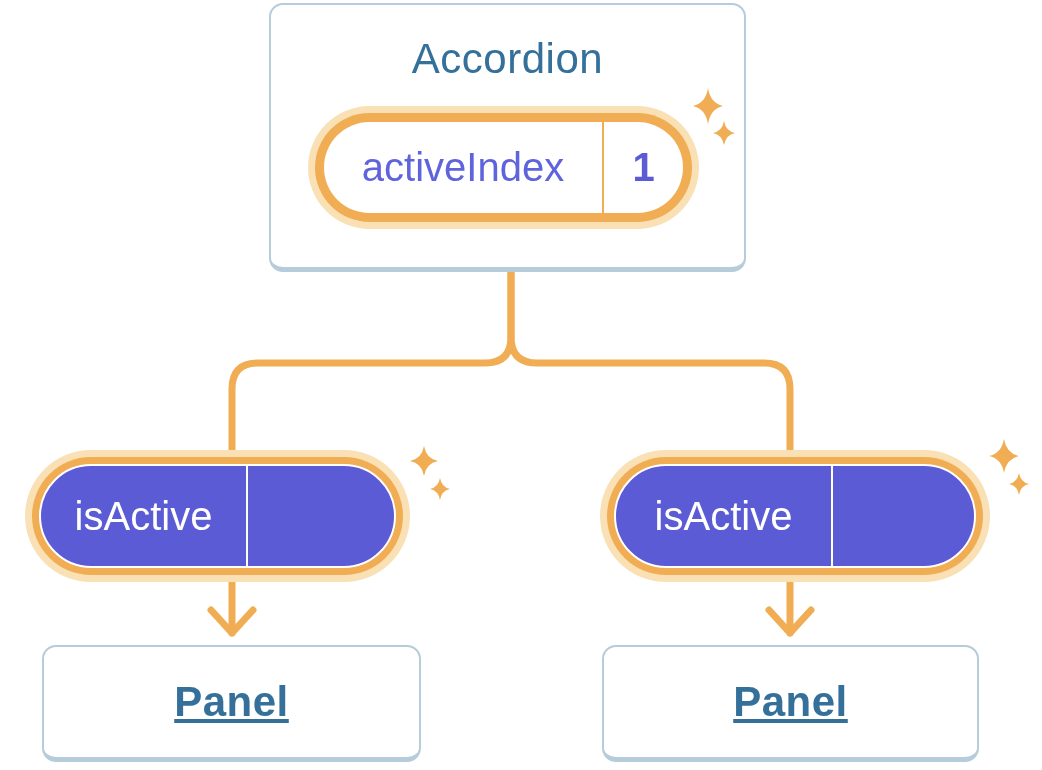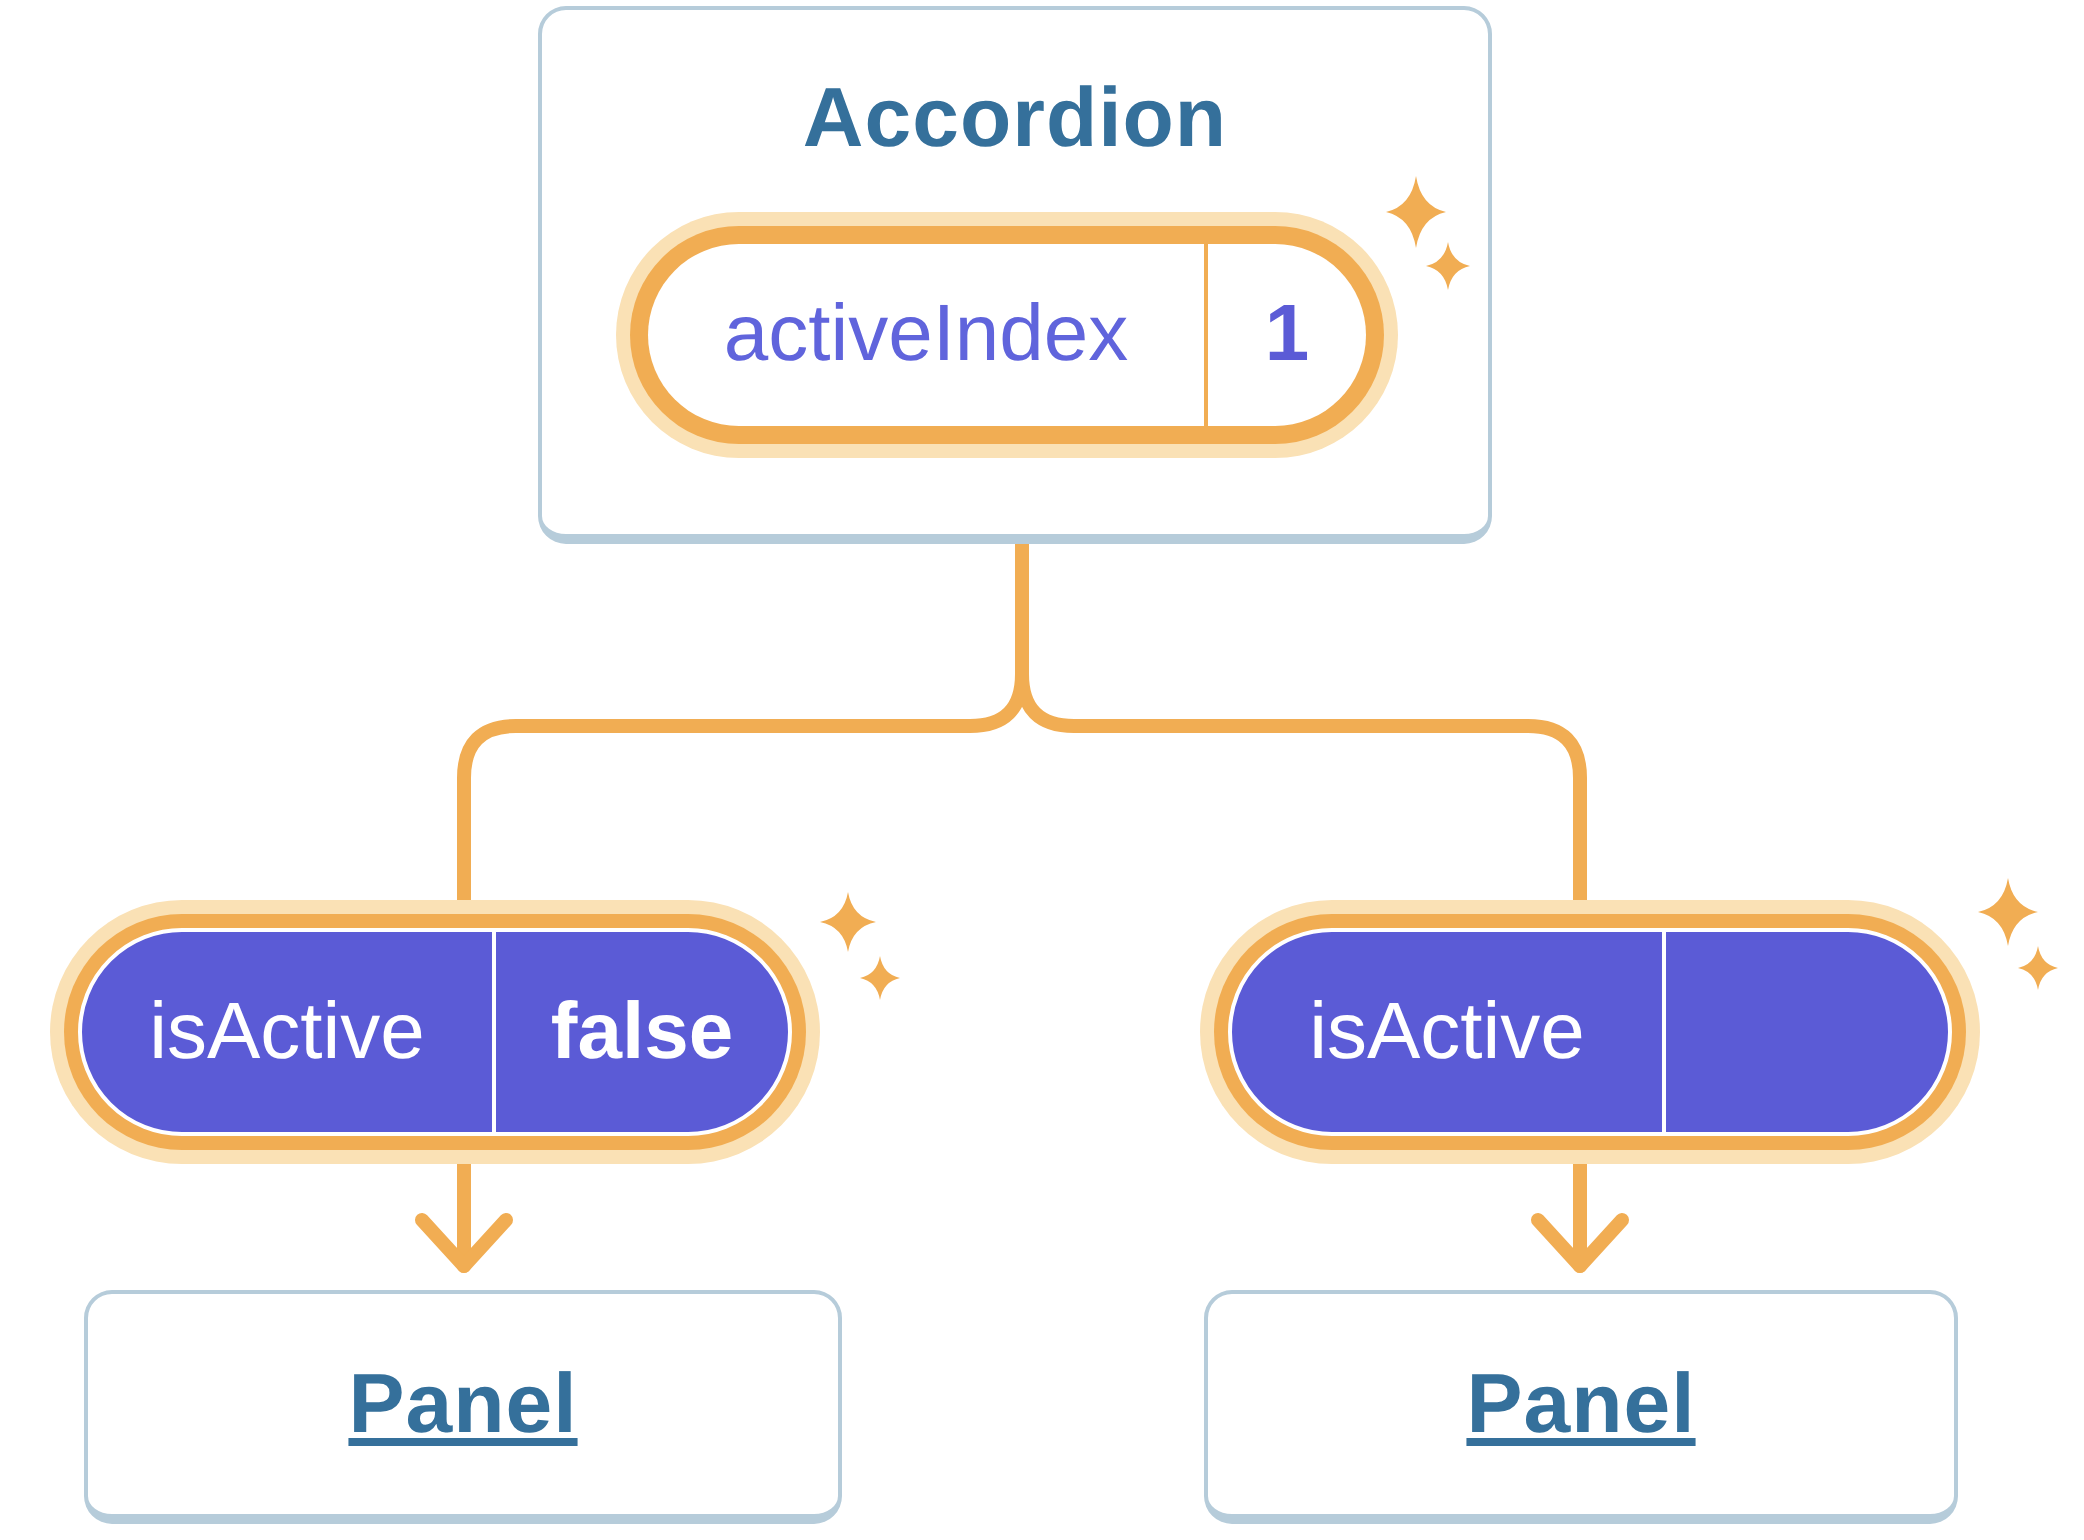--- a/index.html
+++ b/index.html
@@ -61,21 +61,21 @@
     text-decoration: underline;
   }
   .panel-left  { left: 42px;  top: 645px; width: 379px; height: 117px; }
   .panel-right { left: 602px; top: 645px; width: 377px; height: 117px; }
 
   .card-title {
     position: absolute;
     top: 30px; left: 0; right: 0;
     text-align: center;
     font-size: 42px;
-    font-weight: 700;
+    font-weight: 400;
     letter-spacing: 0.5px;
     color: var(--heading-blue);
   }
 
   .pill {
     position: absolute;
     z-index: 2;
     box-sizing: border-box;
     border-radius: 999px;
     background: var(--orange-glow);
@@ -148,21 +148,20 @@
         </div>
       </div>
     </div>
   </div>
 
   <div class="pill prop-pill-left">
     <div class="pill-ring thin">
       <div class="pill-core core-purple">
         <div class="cell prop-label-cell">isActive</div>
         <div class="divider divider-white"></div>
-        <div class="cell prop-value-cell">false</div>
       </div>
     </div>
   </div>
 
   <div class="pill prop-pill-right">
     <div class="pill-ring thin">
       <div class="pill-core core-purple">
         <div class="cell prop-label-cell">isActive</div>
         <div class="divider divider-white"></div>
       </div>

